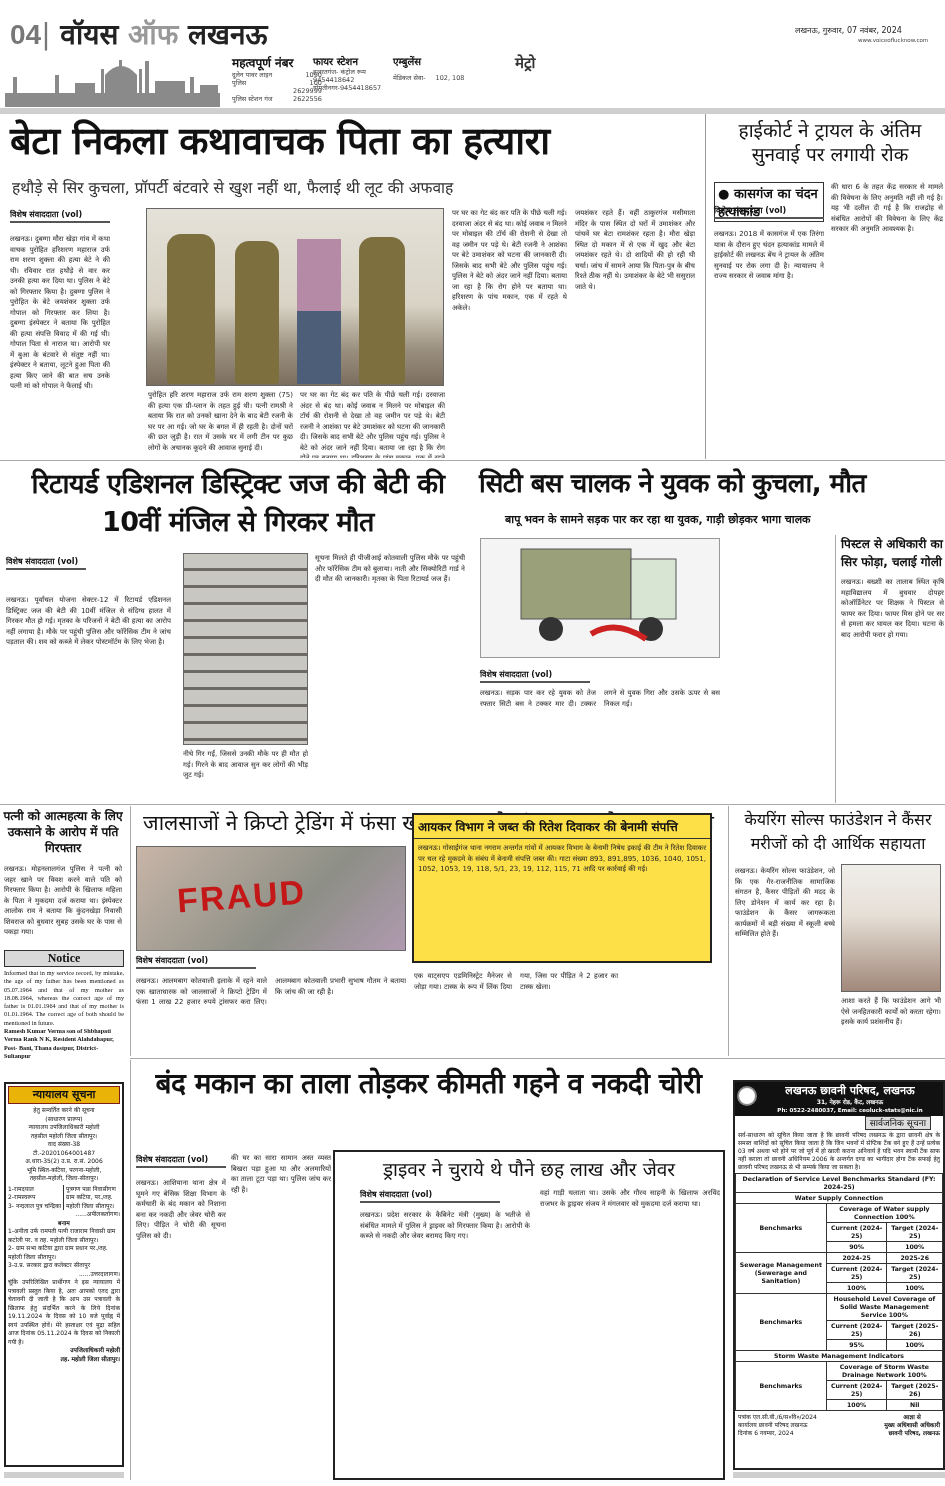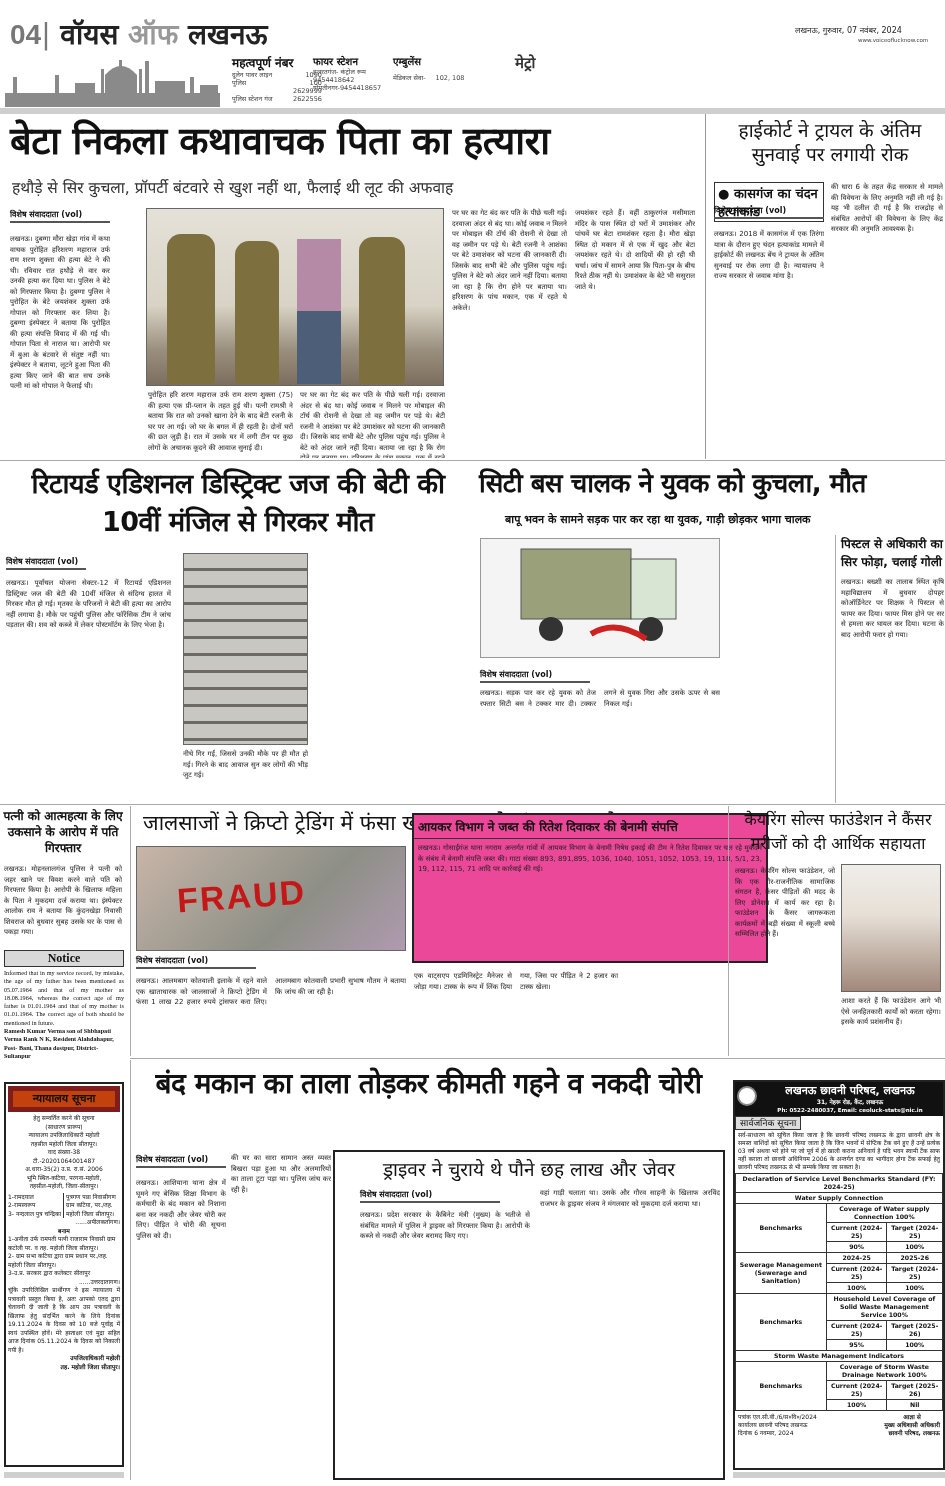--- a/index.html
+++ b/index.html
@@ -103,23 +103,24 @@
   <div class="byline" style="position:absolute;left:8px;top:90px;width:110px">विशेष संवाददाता (vol)</div>
   <div class="col-text" style="position:absolute;left:8px;top:115px;width:110px;height:225px">लखनऊ। 2018 में कासगंज में एक तिरंगा यात्रा के दौरान हुए चंदन हत्याकांड मामले में हाईकोर्ट की लखनऊ बेंच ने ट्रायल के अंतिम सुनवाई पर रोक लगा दी है। न्यायालय ने राज्य सरकार से जवाब मांगा है।</div>
   <div class="col-text" style="position:absolute;left:125px;top:68px;width:112px;height:272px">की धारा 6 के तहत केंद्र सरकार से मामले की विवेचना के लिए अनुमति नहीं ली गई है। यह भी दलील दी गई है कि राजद्रोह से संबंधित आरोपों की विवेचना के लिए केंद्र सरकार की अनुमति आवश्यक है।</div>
 </div>
 
 <div class="abs" style="left:0;top:460px;width:945px;border-top:1px solid #aaa"></div>
 
 <div class="abs" style="left:0;top:463px;width:470px;height:340px">
   <div class="hl" style="position:absolute;left:8px;top:2px;width:460px;font-size:27px;line-height:38px;text-align:center">रिटायर्ड एडिशनल डिस्ट्रिक्ट जज की बेटी की 10वीं मंजिल से गिरकर मौत</div>
   <div class="byline" style="position:absolute;left:6px;top:92px;width:80px">विशेष संवाददाता (vol)</div>
-  <div class="col-text" style="position:absolute;left:6px;top:115px;width:165px;height:220px">लखनऊ। पूर्वांचल योजना सेक्टर-12 में रिटायर्ड एडिशनल डिस्ट्रिक्ट जज की बेटी की 10वीं मंजिल से संदिग्ध हालत में गिरकर मौत हो गई। मृतका के परिजनों ने बेटी की हत्या का आरोप नहीं लगाया है। मौके पर पहुंची पुलिस और फॉरेंसिक टीम ने जांच पड़ताल की। शव को कब्जे में लेकर पोस्टमॉर्टम के लिए भेजा है।</div>
+  <div class="col-text" style="position:absolute;left:6px;top:132px;width:165px;height:220px">लखनऊ। पूर्वांचल योजना सेक्टर-12 में रिटायर्ड एडिशनल डिस्ट्रिक्ट जज की बेटी की 10वीं मंजिल से संदिग्ध हालत में गिरकर मौत हो गई। मृतका के परिजनों ने बेटी की हत्या का आरोप नहीं लगाया है। मौके पर पहुंची पुलिस और फॉरेंसिक टीम ने जांच पड़ताल की। शव को कब्जे में लेकर पोस्टमॉर्टम के लिए भेजा है।</div>
   <div class="photo" style="position:absolute;left:183px;top:90px;width:125px;height:192px;background:repeating-linear-gradient(180deg,#c9c7c2 0 14px,#6d6a65 14px 17px)"></div>
   <div class="col-text" style="position:absolute;left:183px;top:286px;width:125px;height:50px">नीचे गिर गईं, जिससे उनकी मौके पर ही मौत हो गई। गिरने के बाद आवाज सुन कर लोगों की भीड़ जुट गई।</div>
+  <div class="col-text" style="position:absolute;left:315px;top:90px;width:150px;height:245px">सूचना मिलते ही पीजीआई कोतवाली पुलिस मौके पर पहुंची और फॉरेंसिक टीम को बुलाया। नाती और सिक्योरिटी गार्ड ने दी मौत की जानकारी। मृतका के पिता रिटायर्ड जज हैं।</div>
 </div>
 
 <div class="abs" style="left:475px;top:463px;width:470px;height:340px">
   <div class="hl" style="position:absolute;left:4px;top:2px;font-size:26px;line-height:36px;white-space:nowrap">सिटी बस चालक ने युवक को कुचला, मौत</div>
   <div style="position:absolute;left:30px;top:48px;font-size:11px;font-weight:bold;white-space:nowrap">बापू भवन के सामने सड़क पार कर रहा था युवक, गाड़ी छोड़कर भागा चालक</div>
   <div class="photo" style="position:absolute;left:5px;top:75px;width:240px;height:120px;background:#f4f4f4;border:1px solid #999">
     <svg width="240" height="120" viewBox="0 0 240 120">
       <rect x="40" y="10" width="110" height="70" fill="#9aa07a" stroke="#555"></rect>
       <rect x="150" y="20" width="45" height="60" fill="#d8e5d3" stroke="#555"></rect>
       <circle cx="70" cy="90" r="12" fill="#333"></circle>
@@ -143,21 +144,21 @@
   <div class="col-text" style="position:absolute;left:4px;top:58px;width:118px;height:80px">लखनऊ। मोहनलालगंज पुलिस ने पत्नी को जहर खाने पर विवश करने वाले पति को गिरफ्तार किया है। आरोपी के खिलाफ महिला के पिता ने मुकदमा दर्ज कराया था। इंस्पेक्टर आलोक राव ने बताया कि कुंदनखेड़ा निवासी शिवराज को बुधवार सुबह उसके घर के पास से पकड़ा गया।</div>
 </div>
 
 <div class="abs" style="left:4px;top:950px;width:120px;height:110px">
   <div style="background:#d9d9d9;border:1px solid #333;font-family:'Liberation Serif',serif;font-weight:bold;font-size:12px;text-align:center">Notice</div>
   <div style="font-family:'Liberation Serif',serif;font-size:6.2px;line-height:8.3px;text-align:justify;margin-top:2px">Informed that in my service record, by mistake, the age of my father has been mentioned as 05.07.1964 and that of my mother as 18.08.1964, whereas the correct age of my father is 01.01.1964 and that of my mother is 01.01.1964. The correct age of both should be mentioned in future.</div>
   <div style="font-family:'Liberation Serif',serif;font-size:6.2px;line-height:8.3px;font-weight:bold">Ramesh Kumar Verma son of Shbhapati Verma Rank N K, Resident Alahdahapur, Post- Bani, Thana dostpur, District-Sultanpur</div>
 </div>
 
 <div class="abs box" style="left:4px;top:1082px;width:120px;height:385px;padding:2px;font-size:6px;line-height:8.5px">
-  <div style="background:#c2410c;border:5px solid #7f1d1d;font-weight:bold;font-size:11px;text-align:center;line-height:16px">न्यायालय सूचना</div>
+  <div style="background:#eab308;border:1px solid #7f1d1d;font-weight:bold;font-size:11px;text-align:center;line-height:16px">न्यायालय सूचना</div>
   <div style="text-align:center;margin-top:2px">
     <div>हेतु सम्वर्तित करने की सूचना</div>
     <div>(साधारण प्रारूप)</div>
     <div>न्यायालय उपजिलाधिकारी महोली</div>
     <div>तहसील महोली जिला सीतापुर।</div>
     <div>वाद संख्या-38</div>
     <div>टी.-20201064001487</div>
     <div>अ.धारा-35(2) उ.प्र. रा.सं. 2006</div>
     <div>भूमि स्थित-कटिया, परगना-महोली,</div>
     <div>तहसील-महोली, जिला-सीतापुर।</div>
@@ -185,21 +186,21 @@
 <div class="abs" style="left:130px;top:806px;width:595px;height:250px;border-left:1px solid #aaa">
   <div style="position:absolute;left:0;top:2px;width:595px;font-size:21px;line-height:30px;text-align:center;white-space:nowrap">जालसाजों ने क्रिप्टो ट्रेडिंग में फंसा खाताधारक से ट्रांसफर कराये 1.22 लाख</div>
   <div class="photo" style="position:absolute;left:5px;top:40px;width:270px;height:105px;background:linear-gradient(135deg,#c8b5a8,#8d8f86 60%,#b09ab0)">
     <div style="position:absolute;left:40px;top:30px;font-size:34px;font-weight:bold;color:#c41818;font-family:'Liberation Sans',sans-serif;letter-spacing:2px;transform:rotate(-4deg)">FRAUD</div>
   </div>
   <div class="byline" style="position:absolute;left:5px;top:148px;width:120px">विशेष संवाददाता (vol)</div>
   <div class="col-text" style="position:absolute;left:5px;top:170px;width:270px;height:76px;column-count:2;column-gap:8px">लखनऊ। आलमबाग कोतवाली इलाके में रहने वाले एक खाताधारक को जालसाजों ने क्रिप्टो ट्रेडिंग में फंसा 1 लाख 22 हजार रुपये ट्रांसफर करा लिए। आलमबाग कोतवाली प्रभारी सुभाष गौतम ने बताया कि जांच की जा रही है।</div>
   <div class="col-text" style="position:absolute;left:283px;top:165px;width:310px;height:82px;column-count:3;column-gap:8px">एक वाट्सएप एडमिनिस्ट्रेट मैनेजर से जोड़ा गया। टास्क के रूप में लिंक दिया गया, जिस पर पीड़ित ने 2 हजार का टास्क खेला।</div>
 </div>
 
-<div class="abs box" style="left:412px;top:813px;width:356px;height:150px;background:#ec4899">
+<div class="abs box" style="left:412px;top:813px;width:300px;height:150px;background:#fde047">
   <div style="font-size:12px;font-weight:bold;border-bottom:1px solid #333;padding:3px 4px;white-space:nowrap">आयकर विभाग ने जब्त की रितेश दिवाकर की बेनामी संपत्ति</div>
   <div class="col-text" style="padding:4px;height:110px">लखनऊ। गोसाईंगंज थाना नगराम अन्तर्गत गांवों में आयकर विभाग के बेनामी निषेध इकाई की टीम ने रितेश दिवाकर पर चल रहे मुकदमे के संबंध में बेनामी संपत्ति जब्त की। गाटा संख्या 893, 891,895, 1036, 1040, 1051, 1052, 1053, 19, 118, 5/1, 23, 19, 112, 115, 71 आदि पर कार्रवाई की गई।</div>
 </div>
 
 <div class="abs" style="left:728px;top:806px;width:217px;height:250px;border-left:1px solid #aaa">
   <div style="position:absolute;left:3px;top:2px;width:212px;font-size:16px;line-height:24px;text-align:center">केयरिंग सोल्स फाउंडेशन ने कैंसर मरीजों को दी आर्थिक सहायता</div>
   <div class="col-text" style="position:absolute;left:6px;top:60px;width:100px;height:150px">लखनऊ। केयरिंग सोल्स फाउंडेशन, जो कि एक गैर-राजनीतिक सामाजिक संगठन है, कैंसर पीड़ितों की मदद के लिए डोनेशन में कार्य कर रहा है। फाउंडेशन के कैंसर जागरूकता कार्यक्रमों में बड़ी संख्या में स्कूली बच्चे सम्मिलित होते हैं।</div>
   <div class="photo" style="position:absolute;left:112px;top:58px;width:100px;height:128px;background:linear-gradient(180deg,#f0eeea 0%,#e6dfd6 40%,#a1887a 100%)"></div>
   <div class="col-text" style="position:absolute;left:112px;top:190px;width:100px;height:55px">आशा करते हैं कि फाउंडेशन आगे भी ऐसे जनहितकारी कार्यों को करता रहेगा। इसके कार्य प्रशंसनीय हैं।</div>
 </div>
@@ -220,21 +221,21 @@
   <div class="col-text" style="position:absolute;left:205px;top:36px;width:180px;height:287px">वहां गाड़ी चलाता था। उसके और गौरव साहनी के खिलाफ अरविंद राजभर के ड्राइवर संजय ने मंगलवार को मुकदमा दर्ज कराया था।</div>
 </div>
 
 <div class="abs box" style="left:733px;top:1080px;width:212px;height:390px;font-size:6px;line-height:8px">
   <div style="background:#111;color:#fff;text-align:center;padding:2px 0 2px 22px;position:relative">
     <div style="position:absolute;left:2px;top:4px;width:20px;height:20px;border-radius:50%;background:#fff;border:2px solid #888"></div>
     <div style="font-size:11px;font-weight:bold;line-height:14px">लखनऊ छावनी परिषद, लखनऊ</div>
     <div style="font-size:6px;font-weight:bold">31, नेहरू रोड, कैंट, लखनऊ</div>
     <div style="font-size:5.5px;font-weight:bold">Ph: 0522-2480037, Email: ceoluck-stats@nic.in</div>
   </div>
-  <div style="text-align:left;margin:3px 0"><span style="border:1px solid #333;background:#ddd;padding:1px 4px;font-size:9px">सार्वजनिक सूचना</span></div>
+  <div style="text-align:right;margin:3px 12px"><span style="border:1px solid #333;background:#ddd;padding:1px 4px;font-size:9px">सार्वजनिक सूचना</span></div>
   <div style="text-align:justify;padding:0 3px">सर्व-साधारण को सूचित किया जाता है कि छावनी परिषद लखनऊ के द्वारा छावनी क्षेत्र के समस्त बाशिंदों को सूचित किया जाता है कि जिन भवनों में सेप्टिक टैंक बने हुए हैं उन्हें प्रत्येक 03 वर्ष अथवा भरे होने पर जो पूर्व में हो खाली कराना अनिवार्य है यदि भवन स्वामी टैंक साफ नहीं कराता तो छावनी अधिनियम 2006 के अन्तर्गत दण्ड का भागीदार होगा टैंक सफाई हेतु छावनी परिषद लखनऊ से भी सम्पर्क किया जा सकता है।</div>
   <table class="tbl" style="margin-top:2px">
     <tbody>
         <tr>
           <td colspan="3">Declaration of Service Level Benchmarks Standard (FY: 2024-25)</td>
         </tr>
     <tr>
           <td colspan="3">Water Supply Connection</td>
         </tr>
     <tr>

